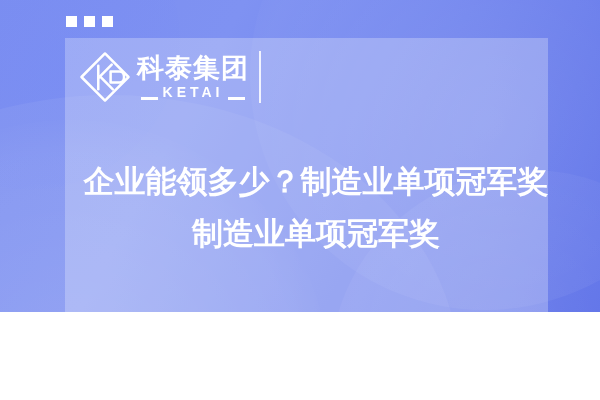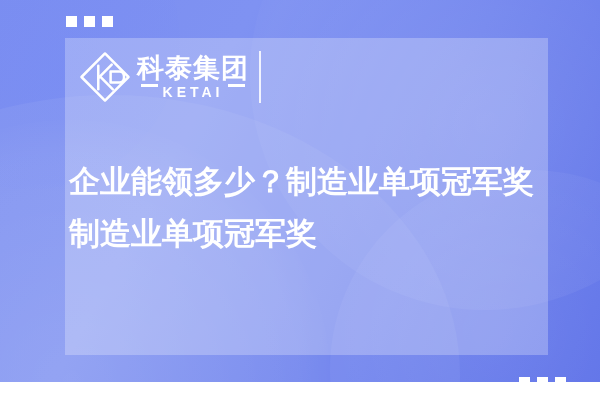--- a/index.html
+++ b/index.html
@@ -9,21 +9,21 @@
   body {
     width: 600px;
     height: 400px;
     overflow: hidden;
     font-family: "Liberation Sans", "DejaVu Sans", sans-serif;
   }
 
   #banner {
     position: relative;
     width: 600px;
-    height: 382px;
+    height: 312px;
     overflow: hidden;
     background: linear-gradient(118deg, #7b8ef0 0%, #7f92f2 32%, #6f83ee 62%, #5b6fe8 100%);
   }
 
   
   .blob {
     position: absolute;
     border-radius: 50%;
     pointer-events: none;
   }
@@ -112,21 +112,21 @@
   #brand-name-cn {
     font-size: 27px;
     font-weight: 700;
     color: #ffffff;
     letter-spacing: 1px;
     line-height: 1.05;
     white-space: nowrap;
   }
   #brand-name-en-row {
     display: flex;
-    align-items: flex-start;
+    align-items: flex-end;
     justify-content: center;
     margin-top: 2px;
     gap: 5px;
   }
   #brand-name-en-row .rule {
     width: 17px;
     height: 3px;
     background: #ffffff;
   }
   #brand-name-en {
@@ -162,23 +162,24 @@
     color: #ffffff;
     letter-spacing: 0.5px;
     margin-top: 4px;
     line-height: 1.25;
     white-space: nowrap;
   }
 
   
   #headline {
     position: absolute;
-    left: 4px;
+    left: 11px;
     top: 118px;
     width: 480px;
+    text-align: center;
   }
   #headline .line {
     font-size: 31px;
     font-weight: 700;
     color: #ffffff;
     letter-spacing: 0px;
     line-height: 52px;
     white-space: nowrap;
   }
 </style>

